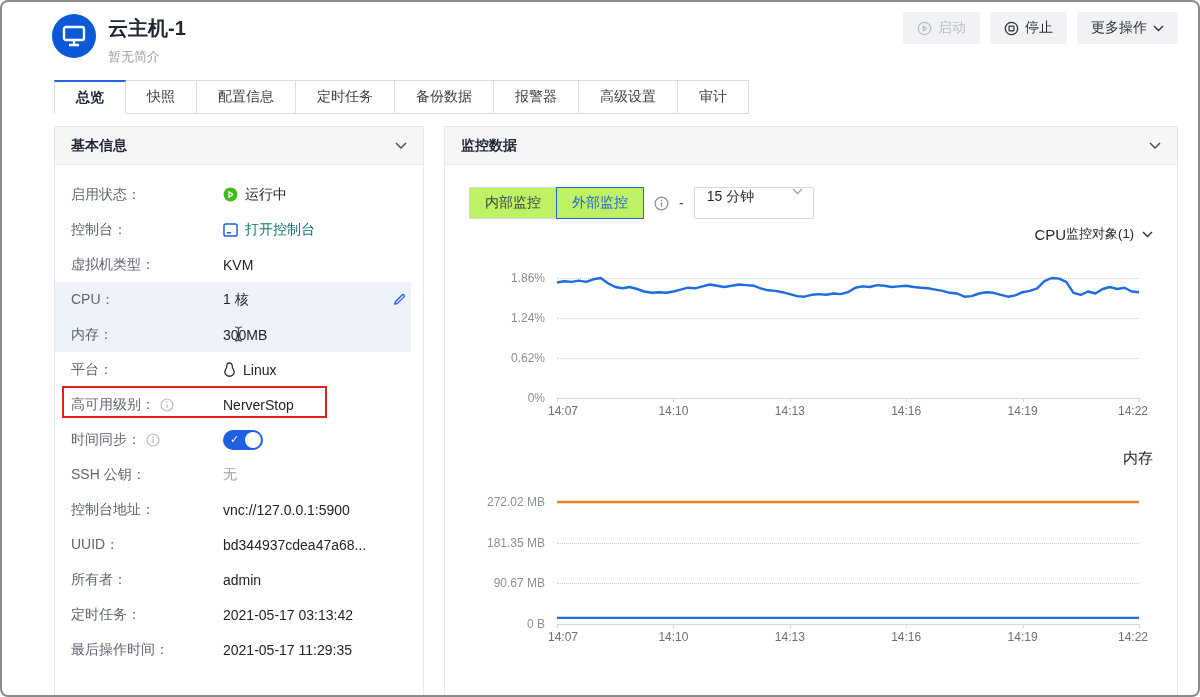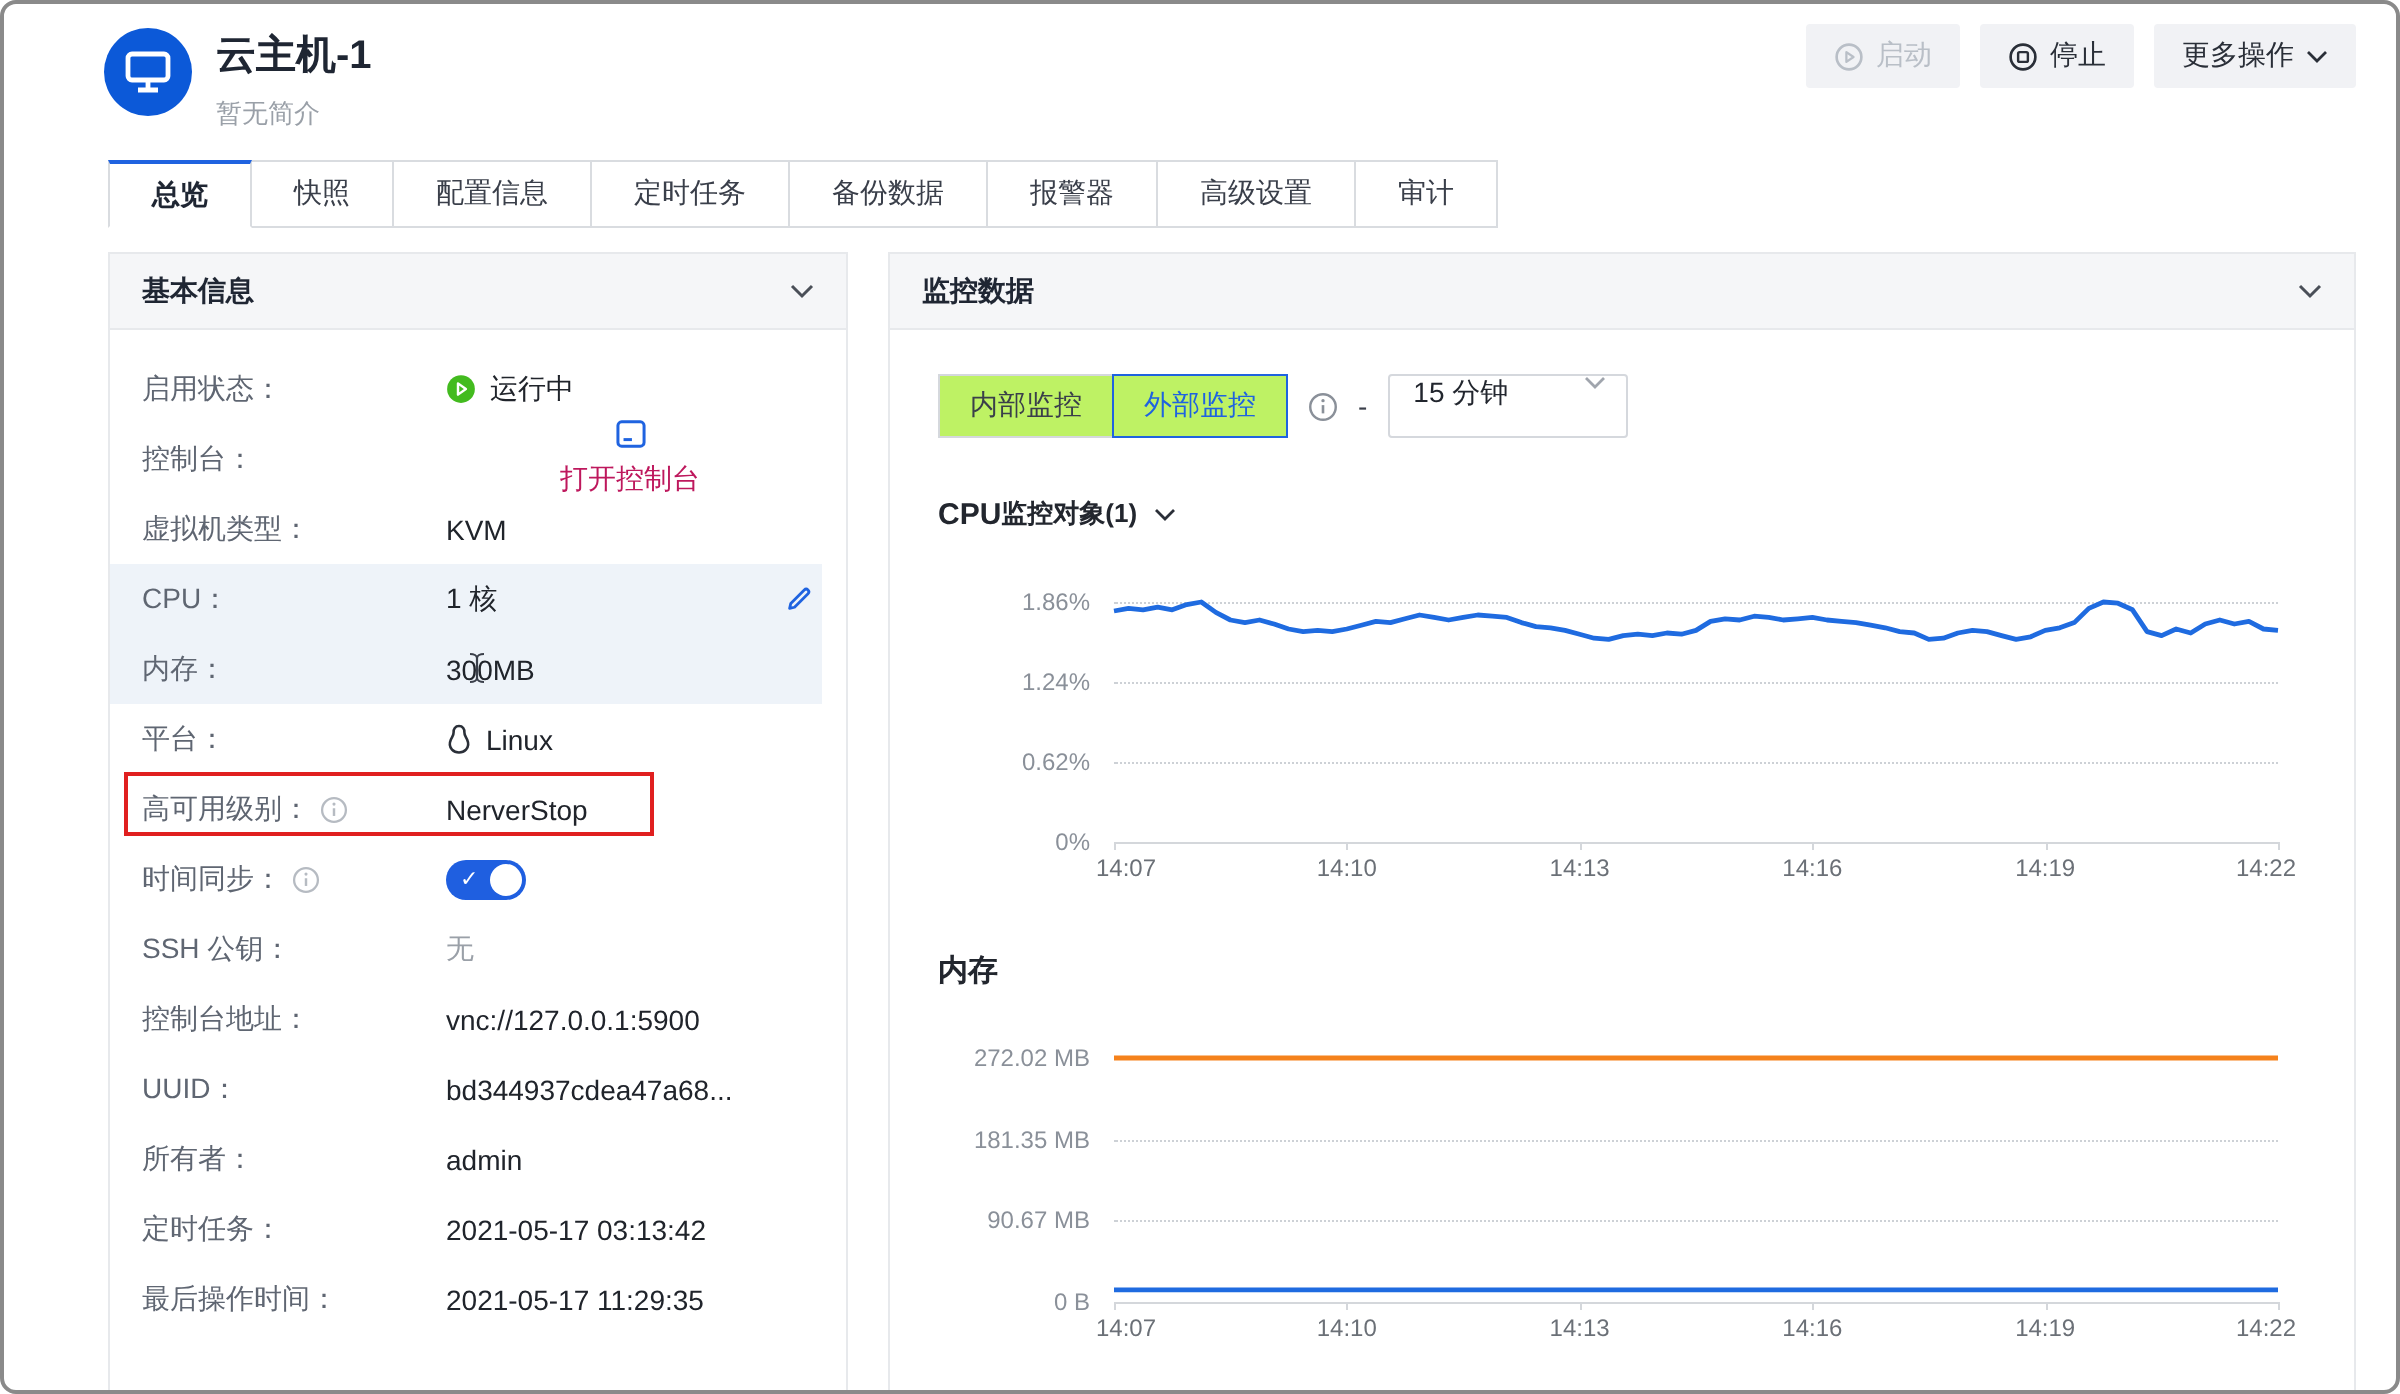--- a/index.html
+++ b/index.html
@@ -37,40 +37,40 @@
             justify-content:space-between;padding:0 16px;font-size:14px;font-weight:bold;color:#1f2633;}
   .panel-hd .chev{cursor:pointer;display:flex;}
   .left{width:370px;flex:0 0 370px;height:620px;}
   .right{flex:1;height:620px;}
   
   .rows{padding:12px 0 0 0;}
   .row{height:35px;display:flex;align-items:center;padding:0 16px;font-size:14px;position:relative;}
   .row .lab{flex:0 0 152px;color:#5f6672;display:flex;align-items:center;gap:5px;}
   .row .val{color:#20242b;display:flex;align-items:center;gap:7px;flex:1;}
   .row .val.dim{color:#9aa0a8;}
-  .row .val.link{color:#be185d;cursor:pointer;flex-direction:column;}
+  .row .val.link{color:#0f766e;cursor:pointer;}
   .row.hl{background:#eef3f9;margin-right:12px;padding-right:4px;}
   .edit-ic{margin-left:auto;cursor:pointer;display:flex;}
   .redbox{position:absolute;left:7px;top:-1px;width:265px;height:32px;border:2px solid #e01f1f;pointer-events:none;}
   .toggle{width:40px;height:20px;border-radius:10px;background:#1f5fe0;position:relative;cursor:pointer;flex:0 0 40px;}
   .toggle .knob{position:absolute;right:2px;top:2px;width:16px;height:16px;border-radius:50%;background:#fff;}
   .toggle .chk{position:absolute;left:7px;top:3px;color:#fff;font-size:11px;font-weight:bold;}
   .ibeam{position:absolute;left:179px;top:9px;pointer-events:none;}
   
   .toolbar{display:flex;align-items:center;padding:22px 24px 0 24px;gap:10px;}
   .seg{display:flex;}
   .seg-btn{height:32px;padding:0 15px;border:1px solid #d5d8dd;background:#bef264;font-size:14px;color:#3a3f4a;
            display:flex;align-items:center;cursor:pointer;font-family:inherit;}
   .seg-btn.first{margin-right:-1px;}
   .seg-btn.active{border-color:#1f63e0;color:#1f63e0;position:relative;z-index:1;}
   .dash{color:#3a3f4a;font-size:14px;}
   .select{height:32px;width:120px;border:1px solid #d5d8dd;border-radius:2px;display:flex;align-items:flex-start;
           justify-content:space-between;padding:0 10px 0 12px;font-size:14px;color:#22262e;cursor:pointer;}
   .charts{padding:0 24px;}
-  .chart-head{display:flex;align-items:center;justify-content:flex-start;margin-top:28px;height:20px;font-weight:bold;}
+  .chart-head{display:flex;align-items:center;justify-content:flex-end;margin-top:5px;height:20px;}
   .chart-title{font-size:15px;color:#22262e;}
   .chart-legend{display:flex;align-items:center;gap:8px;font-size:13px;color:#22262e;cursor:pointer;}
   .chart-body{display:flex;margin-top:34px;}
   .y-axis{width:88px;position:relative;flex:0 0 88px;}
   .plot-col{flex:1;margin-right:14px;}
   .plot{position:relative;}
   .plot.h120{height:120px;} .plot.h122{height:122px;}
   .gline{position:absolute;left:0;right:0;border-top:1px dotted #cdd1d6;}
   .gline.base{border-top:1px solid #d4d7db;}
   .ytick{position:absolute;right:12px;transform:translateY(-50%);font-size:12px;color:#8a9099;white-space:nowrap;}

